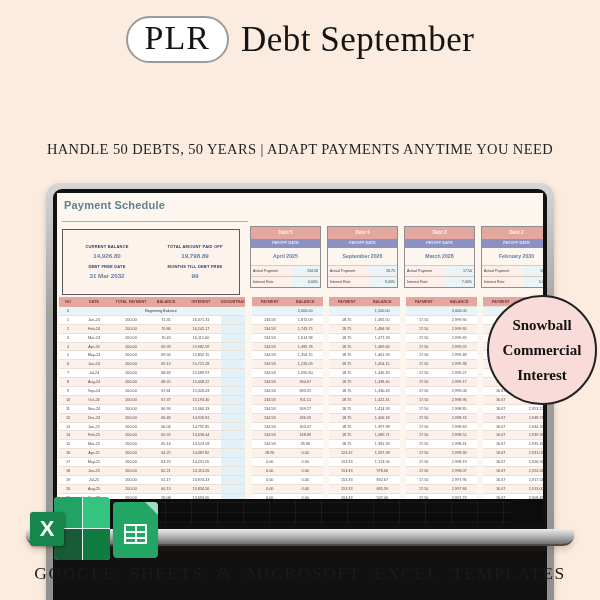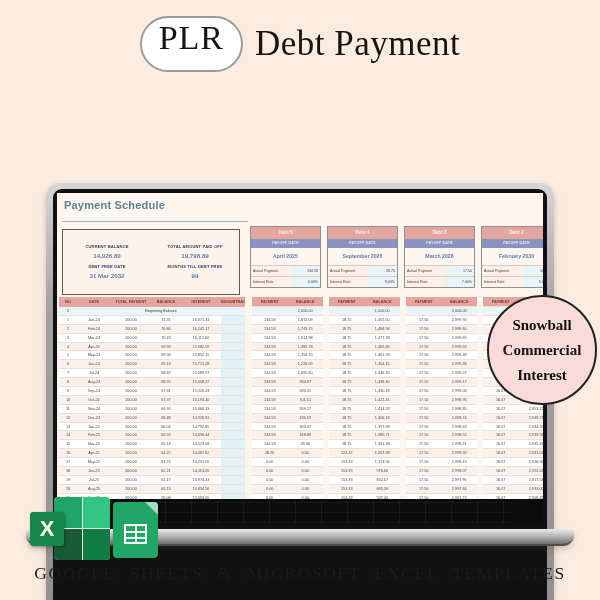--- a/index.html
+++ b/index.html
@@ -3,21 +3,21 @@
 <meta charset="utf-8">
 <style>
   html,body{margin:0;padding:0;}
   .canvas{position:relative;width:600px;height:600px;background:#fbecdf;overflow:hidden;
     font-family:"Liberation Serif",serif;color:#1a1a1a;}
 
   
   .title-wrap{position:absolute;top:16px;left:0;width:600px;text-align:center;}
   .title-line1{display:flex;justify-content:center;align-items:center;gap:12px;}
   .plr-pill{display:inline-block;background:#ffffff;border:2px solid #9b9b9b;border-radius:30px;
-    padding:1px 17px 13px 17px;font-size:34px;letter-spacing:1px;color:#141414;}
+    padding:1px 17px 4px 17px;font-size:34px;letter-spacing:1px;color:#141414;}
   .title-text{font-size:35px;color:#141414;letter-spacing:0.5px;}
   .title-line2{font-size:35px;color:#141414;margin-top:6px;letter-spacing:0.5px;}
   .tagline{position:absolute;top:141px;left:0;width:600px;text-align:center;
     font-size:14.5px;letter-spacing:0.4px;color:#242424;}
 
   
   .laptop{position:absolute;left:46px;top:183px;width:508px;height:434px;}
   .frame{position:absolute;inset:0;background:linear-gradient(#d6d6d6,#a2a2a2 30%,#8f8f8f);
     border-radius:14px;padding:6px 7px 0 7px;box-sizing:border-box;
     box-shadow:0 3px 6px rgba(90,60,30,.25);}
@@ -105,23 +105,24 @@
     font-size:17.5px;letter-spacing:1.6px;word-spacing:8px;color:#1b1b1b;}
 </style>
 </head>
 <body>
 
 <div class="canvas">
 
   <div class="title-wrap">
     <div class="title-line1">
       <span class="plr-pill">PLR</span>
-      <span class="title-text">Debt Payment</span>
-    </div>
-  </div>
+      <span class="title-text">Debt September</span>
+    </div>
+  </div>
+  <div class="tagline">HANDLE 50 DEBTS, 50 YEARS  |  ADAPT PAYMENTS ANYTIME YOU NEED</div>
 
   <div class="laptop">
     <div class="frame">
       <div class="bezel">
         <div class="screen">
           <div class="sheet-title">Payment Schedule</div>
           <div class="title-rule"></div>
 
           <div class="summary-box">
             <div class="summary-col">

